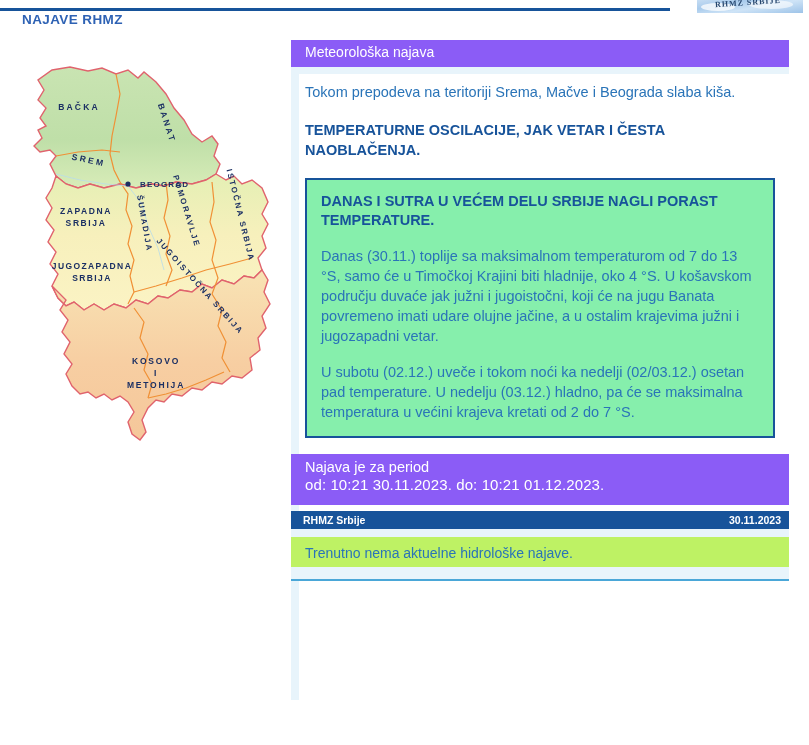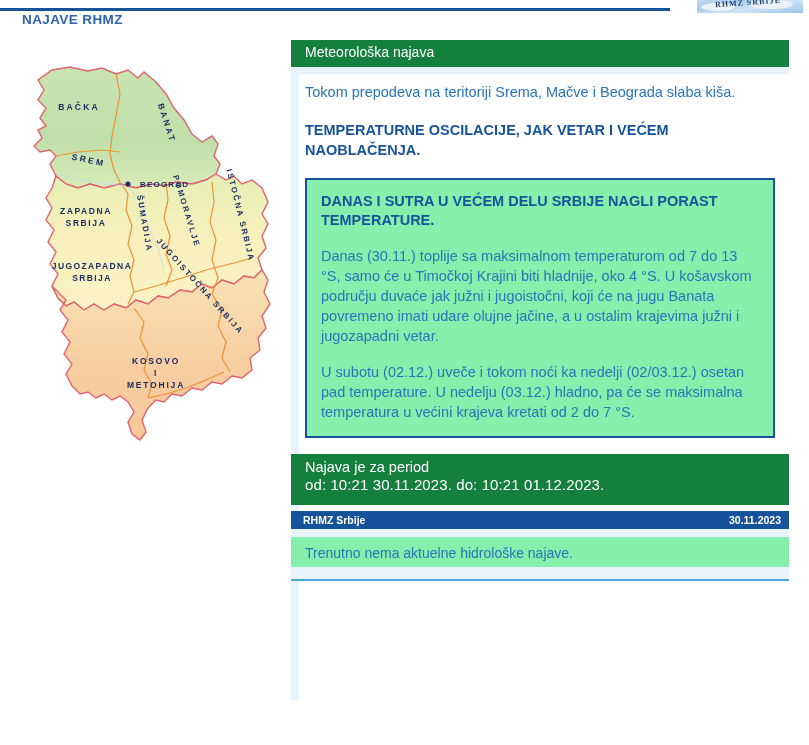--- a/index.html
+++ b/index.html
@@ -37,21 +37,21 @@
   .map-label{
     font-family:"Liberation Sans","DejaVu Sans",sans-serif;
     fill:#1b2f63;font-weight:bold;
   }
 
   
   .content{position:absolute;left:291px;top:40px;width:498px;}
   .lstrip{position:absolute;left:291px;top:40px;width:8px;height:660px;background:#e8f4fb;}
 
   .bar{
-    background:#15803d;color:#ffffff;font-size:14px;font-weight:normal;
+    background:#8b5cf6;color:#ffffff;font-size:14px;font-weight:normal;
     padding:4px 0 5px 14px;line-height:1.25;
   }
   .bar.two-line{padding-bottom:10px;}
   .bar .l2{font-size:15px;letter-spacing:.1px;padding-left:0px;}
 
   .spacer-lb{height:7px;background:#e8f4fb;}
 
   .date-line{
     font-size:15.5px;font-weight:bold;color:#17539a;
     padding:12px 0 4px 14px;letter-spacing:.1px;
@@ -78,21 +78,21 @@
   .period .l1{font-size:14.5px;}
   .period .l2{font-size:15px;}
 
   .rhmz-foot{
     background:#17539a;color:#ffffff;font-size:10.5px;font-weight:bold;
     padding:3px 8px 3px 12px;display:flex;justify-content:space-between;
     margin-top:6px;
   }
   .hydro-gap{height:8px;background:#e8f4fb;}
   .hydro{
-    font-size:14px;color:#2a74b8;padding:8px 14px 6px 14px;background:#86efac;
+    font-size:14px;color:#2a74b8;padding:8px 14px 6px 14px;background:#bef264;
   }
   .hydro-gap2{height:12px;background:#e8f4fb;}
   .bottom-rule{height:2px;background:#4aa7d8;}
 </style>
 </head>
 <body>
 
 <div class="page">
 
   <div class="top-rule"></div>
@@ -171,21 +171,21 @@
   <div class="lstrip"></div>
 
   <div class="content">
 
     <div class="bar">Meteorološka najava</div>
     <div class="spacer-lb"></div>
 
 
     <div class="para">Tokom prepodeva na teritoriji Srema, Mačve i Beograda slaba kiša.</div>
 
-    <div class="para strong">TEMPERATURNE OSCILACIJE, JAK VETAR I VEĆEM NAOBLAČENJA.</div>
+    <div class="para strong">TEMPERATURNE OSCILACIJE, JAK VETAR I ČESTA NAOBLAČENJA.</div>
 
     <div class="warnbox">
       <h3>DANAS I SUTRA U VEĆEM DELU SRBIJE NAGLI PORAST TEMPERATURE.</h3>
       <p>Danas (30.11.) toplije sa maksimalnom temperaturom od 7 do 13 °S, samo će u Timočkoj Krajini biti hladnije, oko 4 °S. U košavskom području duvaće jak južni i jugoistočni, koji će na jugu Banata povremeno imati udare olujne jačine, a u ostalim krajevima južni i jugozapadni vetar.</p>
       <p>U subotu (02.12.) uveče i tokom noći ka nedelji (02/03.12.) osetan pad temperature. U nedelju (03.12.) hladno, pa će se maksimalna temperatura u većini krajeva kretati od 2 do 7 °S.</p>
     </div>
 
     <div class="bar two-line period">
       <div class="l1">Najava je za period</div>
       <div class="l2">od:  10:21 30.11.2023.  do: 10:21 01.12.2023.</div>

